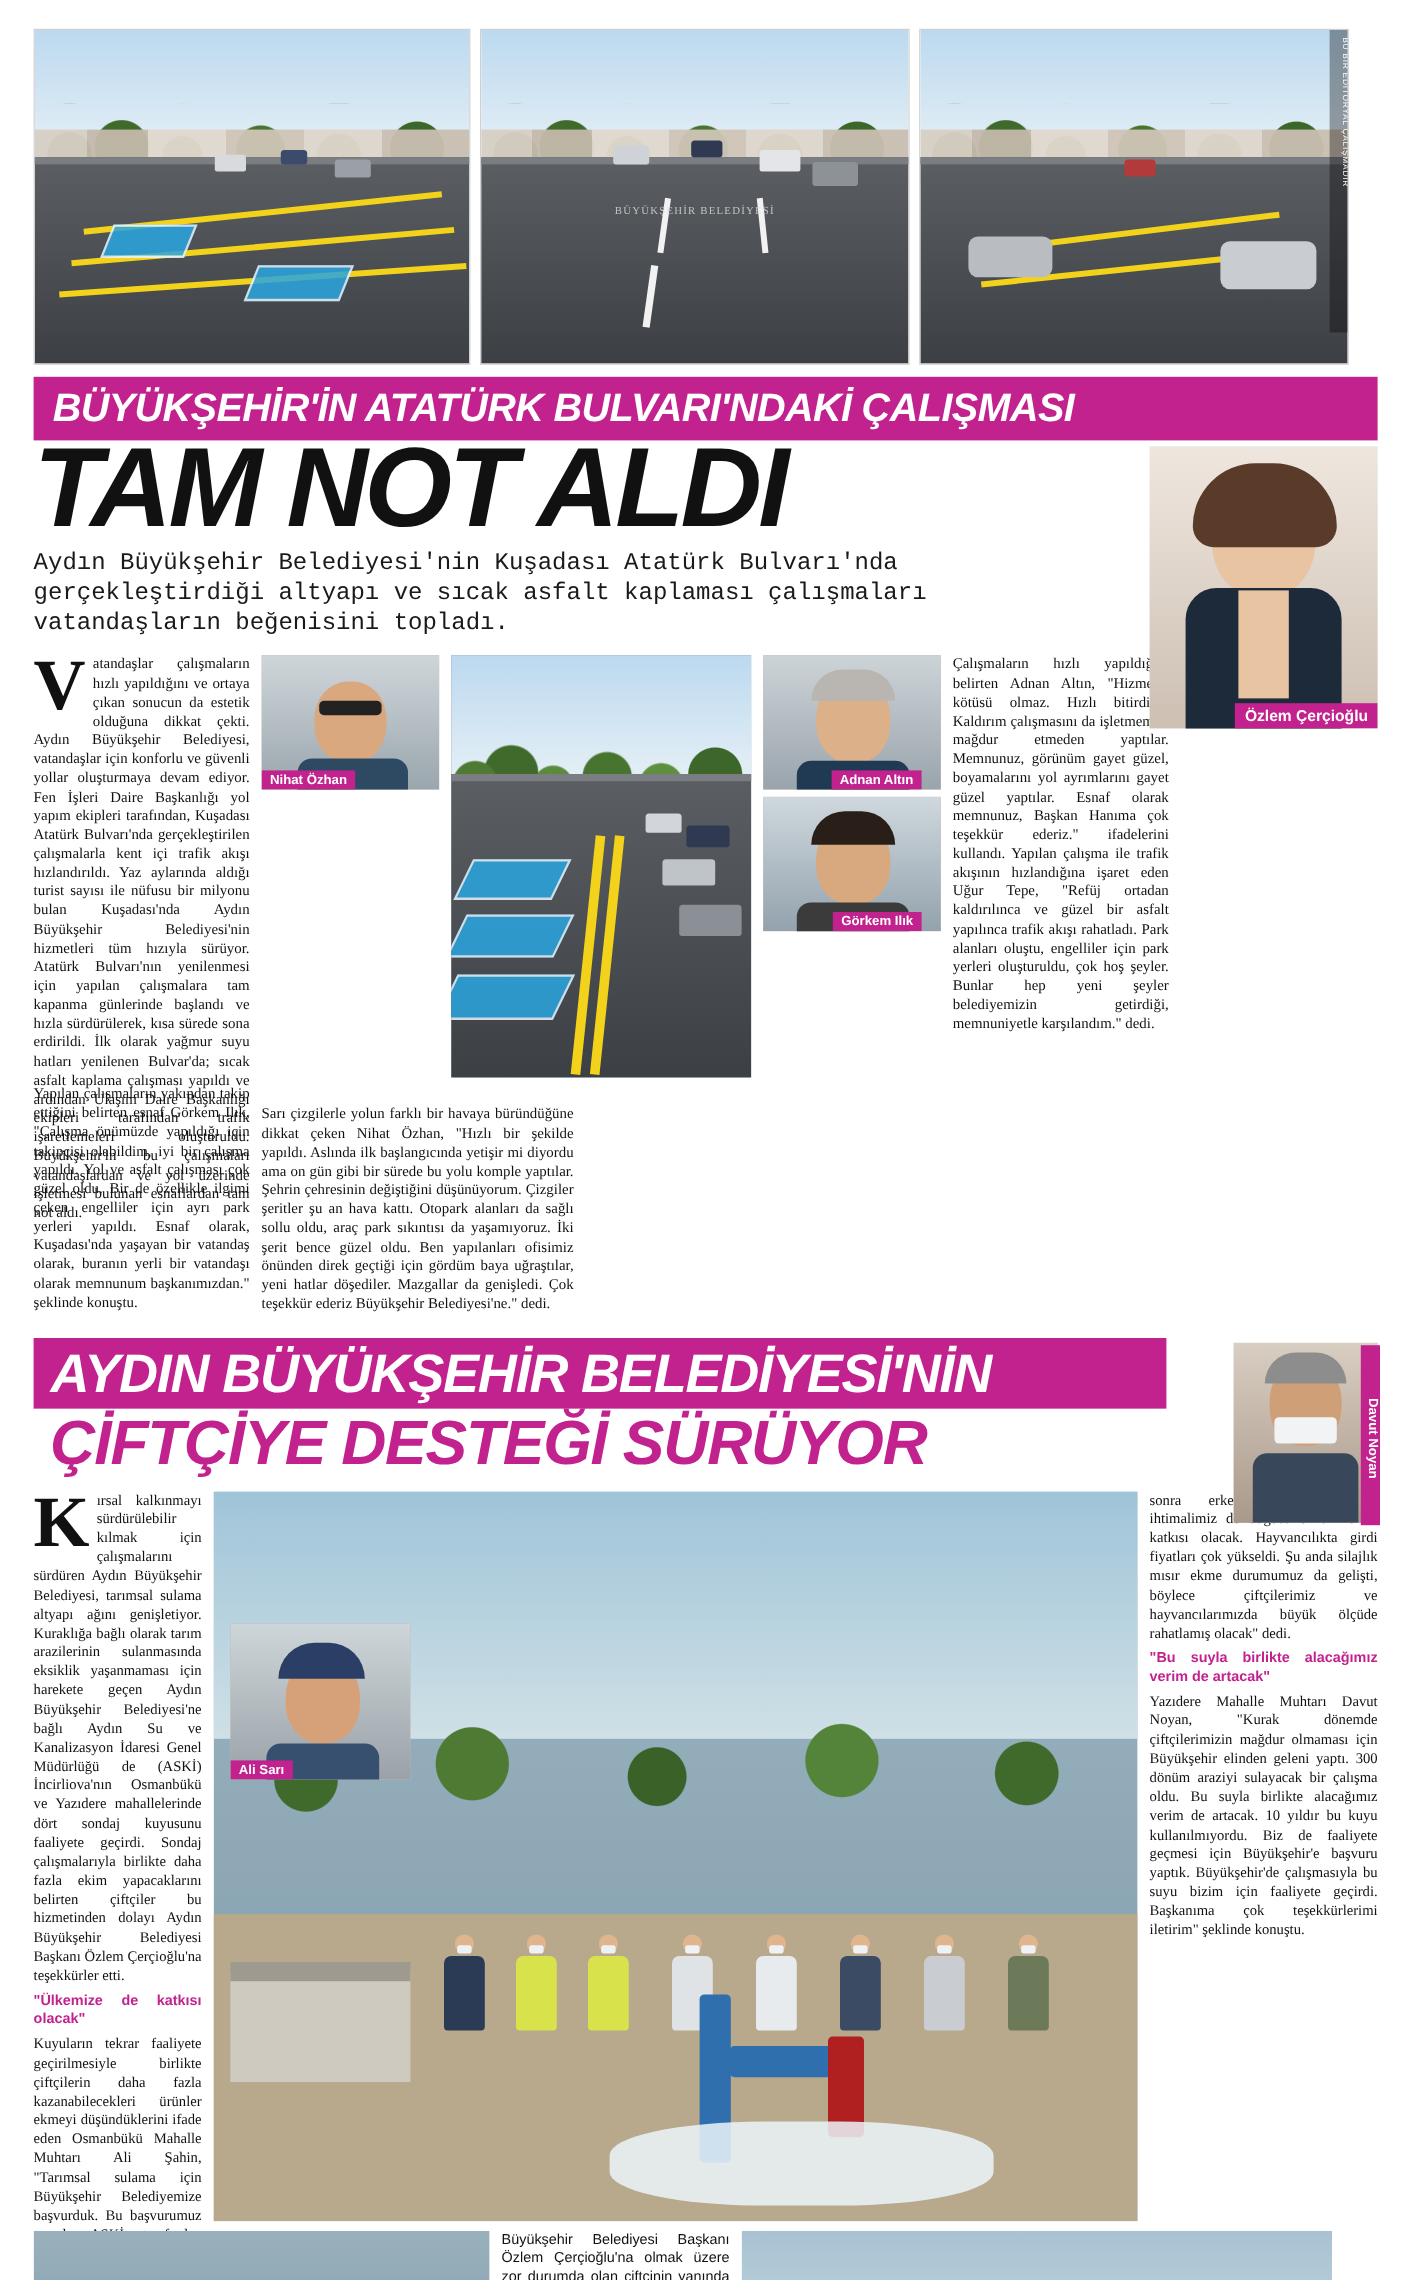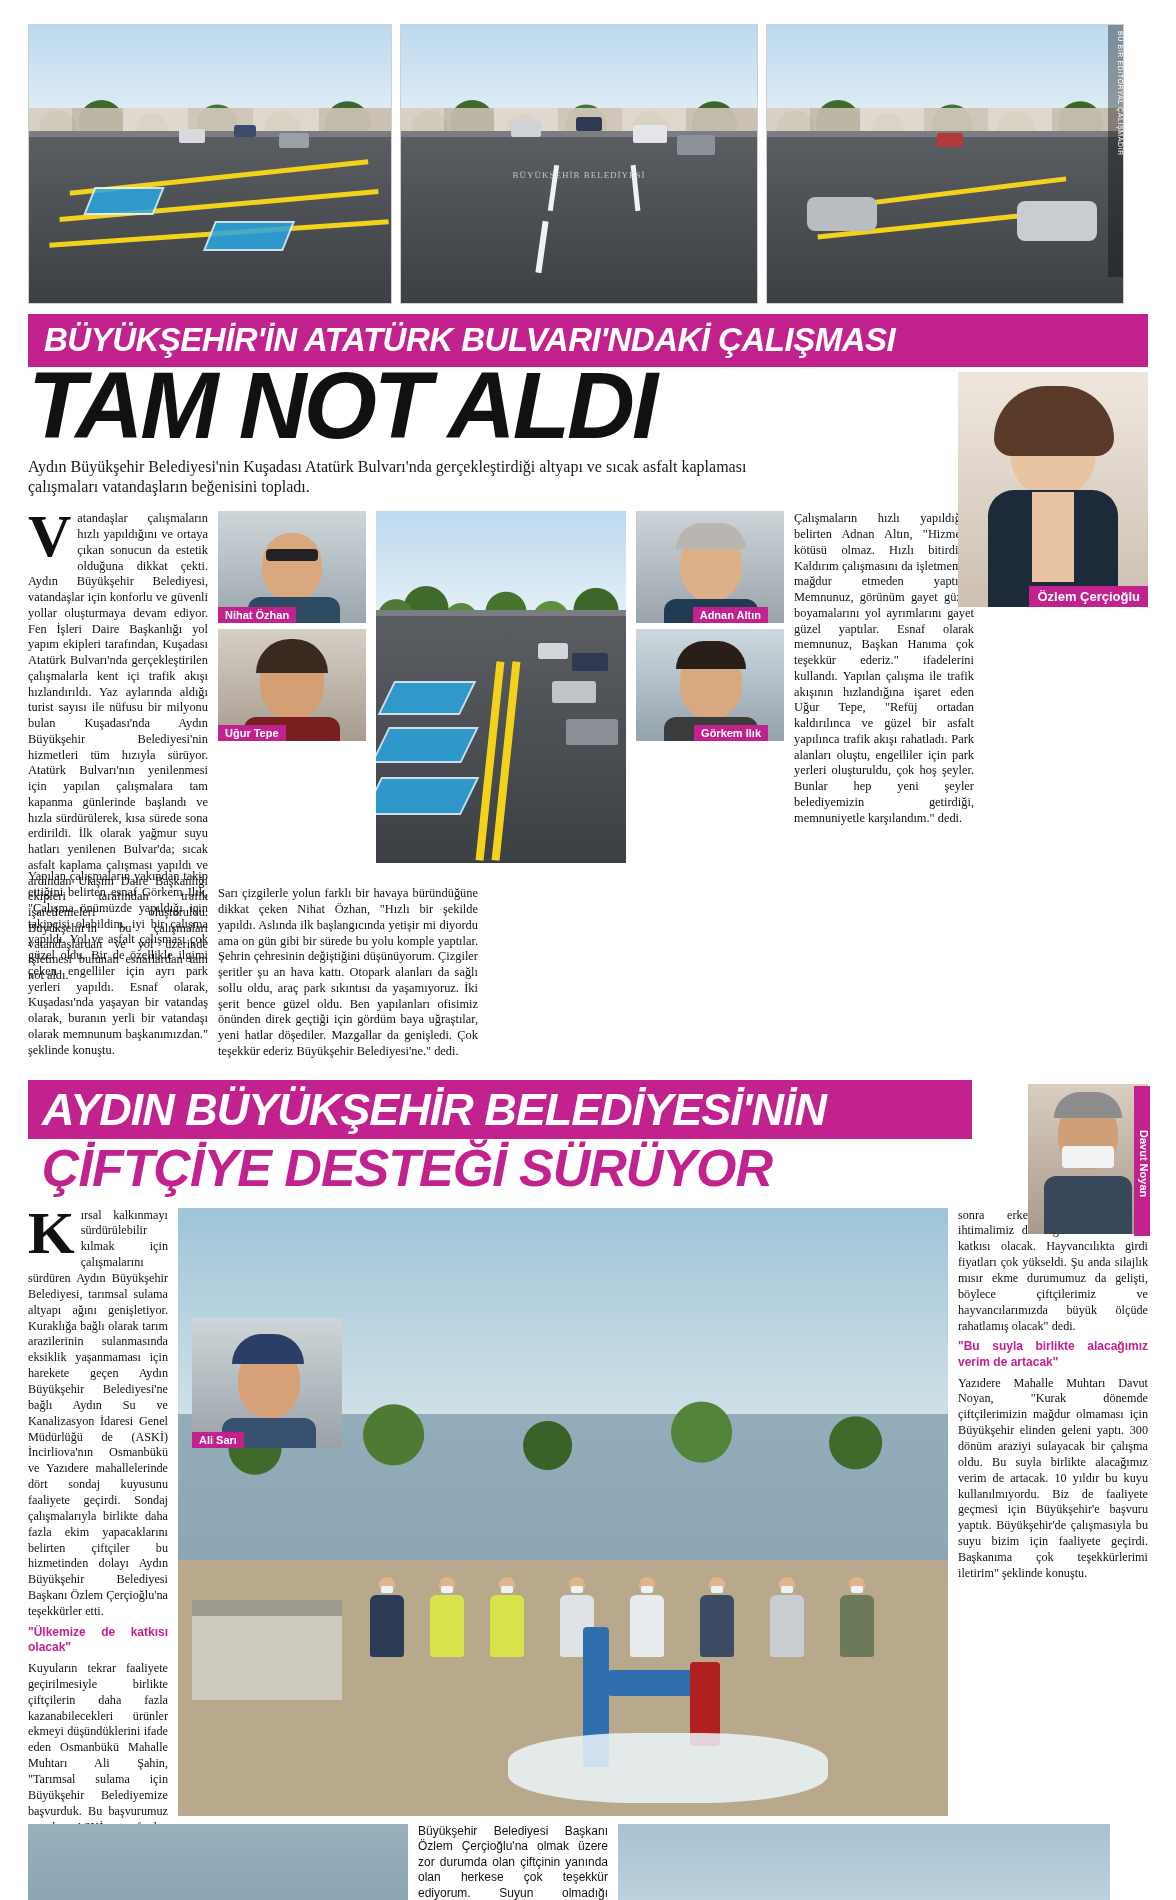--- a/index.html
+++ b/index.html
@@ -65,21 +65,21 @@
     color:#c2228e; font-family:"Liberation Sans", sans-serif; font-weight:bold;
     font-size:86px; line-height:.92; letter-spacing:-3px; margin-top:4px;
     font-style:italic; white-space:nowrap;
   }
   .bigline2 {
     color:#111; font-family:"Liberation Sans", sans-serif; font-weight:bold;
     font-size:94px; line-height:.92; letter-spacing:-3px; margin-top:-4px;
     font-style:italic; white-space:nowrap;
   }
   .spot {
-    font-family:Liberation Serif, serif; font-size:16px; line-height:1.25;
+    font-family:Liberation Mono, monospace; font-size:20px; line-height:1.25;
     margin-top:8px; width:790px; color:#1a1a1a;
   }
   .portrait1 {
     position:absolute; right:0; top:58px; width:190px; height:235px;
     background:linear-gradient(#e7e7e7,#cfcfcf); overflow:hidden;
   }
   .caption-pink {
     position:absolute; right:0; bottom:0; background:#c2228e; color:#fff;
     font-family:"Liberation Sans", sans-serif; font-size:13px; font-weight:bold;
     padding:3px 8px;
@@ -230,27 +230,20 @@
       <p class="dropcap">Vatandaşlar çalışmaların hızlı yapıldığını ve ortaya çıkan sonucun da estetik olduğuna dikkat çekti. Aydın Büyükşehir Belediyesi, vatandaşlar için konforlu ve güvenli yollar oluşturmaya devam ediyor. Fen İşleri Daire Başkanlığı yol yapım ekipleri tarafından, Kuşadası Atatürk Bulvarı'nda gerçekleştirilen çalışmalarla kent içi trafik akışı hızlandırıldı. Yaz aylarında aldığı turist sayısı ile nüfusu bir milyonu bulan Kuşadası'nda Aydın Büyükşehir Belediyesi'nin hizmetleri tüm hızıyla sürüyor. Atatürk Bulvarı'nın yenilenmesi için yapılan çalışmalara tam kapanma günlerinde başlandı ve hızla sürdürülerek, kısa sürede sona erdirildi. İlk olarak yağmur suyu hatları yenilenen Bulvar'da; sıcak asfalt kaplama çalışması yapıldı ve ardından Ulaşım Daire Başkanlığı ekipleri tarafından trafik işaretlemeleri oluşturuldu. Büyükşehir'in bu çalışmaları vatandaşlardan ve yol üzerinde işletmesi bulunan esnaflardan tam not aldı.</p>
     </div>
 
     <div class="facecol">
       <div class="face">
         <div style="position:absolute;inset:0;background:linear-gradient(#cfd6da,#9aa6ad);"></div>
         <div style="position:absolute;left:44px;top:22px;width:60px;height:68px;border-radius:46%;background:#d9a87e;"></div>
         <div style="position:absolute;left:48px;top:38px;width:52px;height:12px;background:#222;border-radius:4px;"></div>
         <div style="position:absolute;left:30px;top:86px;width:92px;height:40px;background:#2e4a63;border-radius:12px 12px 0 0;"></div>
         <div class="nm">Nihat Özhan</div>
-      </div>
-      <div class="face">
-        <div style="position:absolute;inset:0;background:linear-gradient(#d6cfc6,#a79b8e);"></div>
-        <div style="position:absolute;left:42px;top:18px;width:64px;height:72px;border-radius:46%;background:#d49f74;"></div>
-        <div style="position:absolute;left:38px;top:10px;width:72px;height:34px;border-radius:36px 36px 0 0;background:#3a2a20;"></div>
-        <div style="position:absolute;left:26px;top:88px;width:96px;height:40px;background:#7a1f1f;border-radius:12px 12px 0 0;"></div>
-        <div class="nm">Uğur Tepe</div>
       </div>
     </div>
 
     <div class="bigphoto">
       <div class="sky" style="height:30%"></div>
       <div class="trees" style="top:12%;height:26%"></div>
       <div class="road" style="height:72%"></div>
       <div class="lane-y" style="left:110px;top:150px;width:8px;height:200px;transform:rotate(6deg);"></div>
       <div class="lane-y" style="left:126px;top:150px;width:8px;height:200px;transform:rotate(6deg);"></div>
       <div class="bluebox" style="left:10px;top:170px;width:82px;height:34px;transform:skewX(-26deg);"></div>

